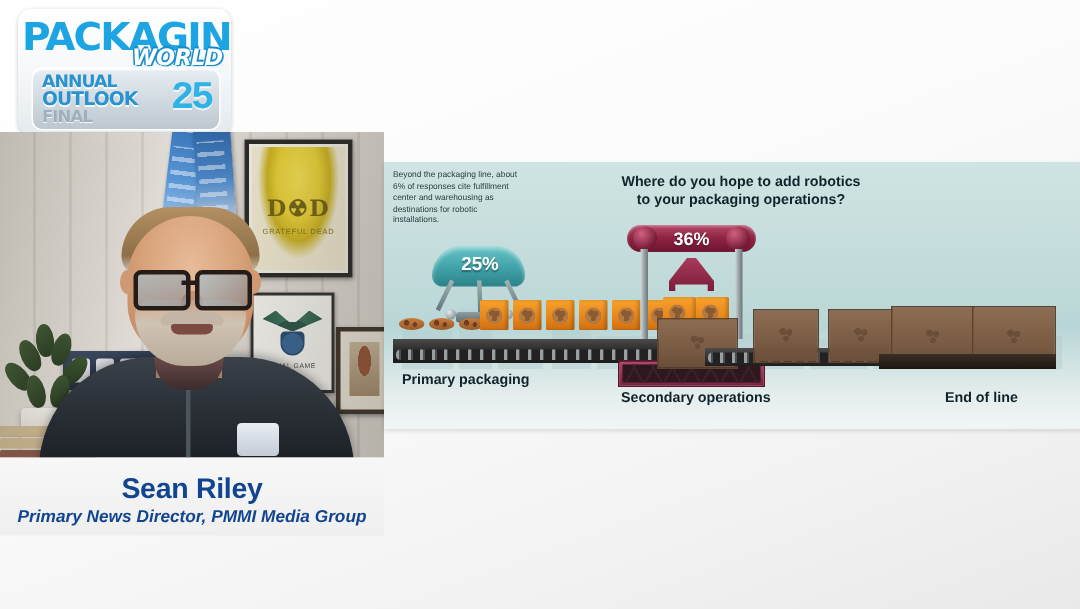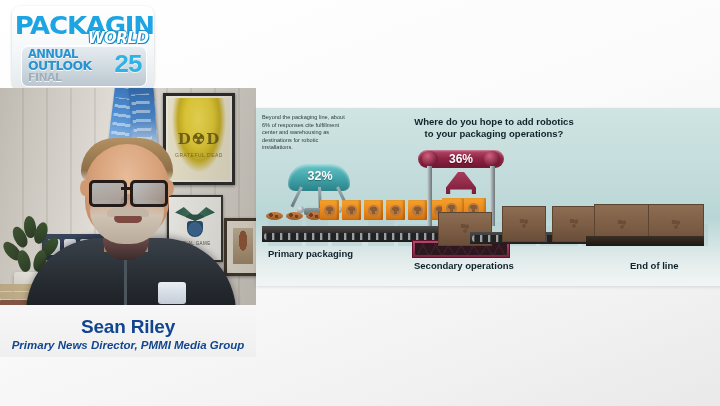--- a/index.html
+++ b/index.html
@@ -579,21 +579,21 @@
 
     <div id="info-note">Beyond the packaging line, about 6% of responses cite fulfillment center and warehousing as destinations for robotic installations.</div>
 
     <div id="info-question">
       <div>Where do you hope to add robotics</div>
       <div>to your packaging operations?</div>
     </div>
 
     <div id="delta">
       <div class="dome"></div>
-      <div class="pct">32%</div>
+      <div class="pct">25%</div>
       <div class="arm" style="left:16px; transform:rotate(26deg);"></div>
       <div class="arm" style="left:34px; transform:rotate(-2deg);"></div>
       <div class="arm" style="left:52px; transform:rotate(-26deg);"></div>
       <div class="joint" style="left:13px; top:42px;"></div>
       <div class="joint" style="left:32px; top:44px;"></div>
       <div class="joint" style="left:51px; top:42px;"></div>
       <div class="eff"></div>
     </div>
 
     <div class="prodline" style="left:10px; top:104px;">

